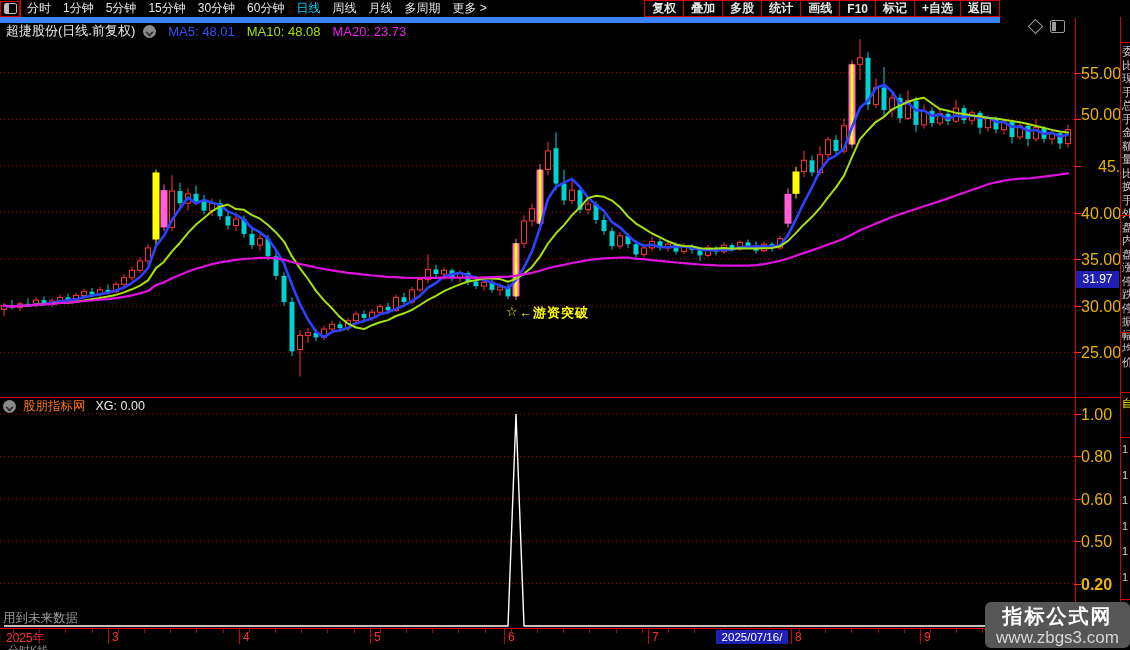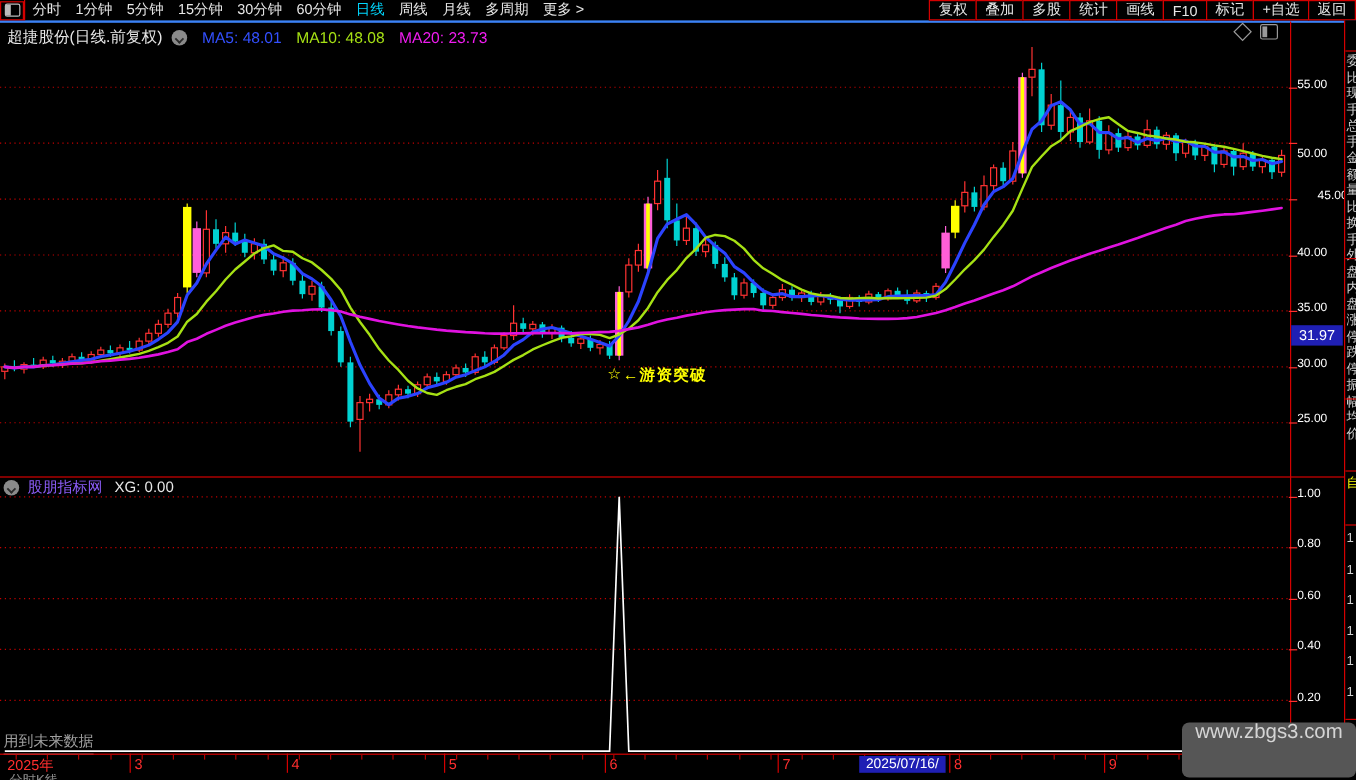--- a/index.html
+++ b/index.html
@@ -2,50 +2,50 @@
 <html><head>
 <meta charset="utf-8">
 <style>
   html,body{margin:0;padding:0;background:#000;width:1130px;height:650px;overflow:hidden;
     font-family:"Liberation Sans","DejaVu Sans",sans-serif;}
   .abs{position:absolute;}
   #stage{position:relative;width:1130px;height:650px;background:#000;}
   .hline{position:absolute;height:0;border-top:1px solid #d40000;}
   .vline{position:absolute;width:0;border-left:1px solid #d40000;}
   
-  #toolbar{position:absolute;left:0;top:0;width:1130px;height:17px;background:#000;border-bottom:2px solid #3b82f6;}
+  #toolbar{position:absolute;left:0;top:0;width:1000px;height:17px;background:#000;border-bottom:6px solid #3b82f6;}
   #tb-left{position:absolute;left:0;top:0;height:17px;display:flex;align-items:center;}
   .tb-iconbox{width:20px;height:16px;border:1px solid #d40000;display:flex;align-items:center;justify-content:center;box-sizing:border-box;}
   .pane-icon{width:11px;height:9px;border:1px solid #bbb;border-radius:2px;position:relative;}
   .pane-icon:before{content:"";position:absolute;left:0;top:0;width:4px;height:9px;background:#bbb;}
   .tb-sep{width:0;height:17px;border-left:1px solid #d40000;}
   .menu-item{color:#e6e6e6;font-size:12px;padding:0 6px;white-space:nowrap;cursor:default;}
   .menu-item.active{color:#00d8ff;}
   #tb-right{position:absolute;right:0;top:0;height:17px;display:flex;}
   .tb-btn{height:17px;box-sizing:border-box;border:1px solid #d40000;margin-left:-1px;color:#e6e6e6;
-    font-size:12px;display:flex;align-items:center;padding:4px 7px;white-space:nowrap;background:#000;}
+    font-size:12px;display:flex;align-items:center;padding:4px 7px;white-space:nowrap;background:#000;font-weight:bold;}
   
   #titlebar{position:absolute;left:0;top:21px;width:936px;height:20px;display:flex;align-items:center;}
   #stock-title{color:#e8e8e8;font-size:13px;margin-left:6px;}
   .chev-circle{width:13px;height:13px;border-radius:50%;background:#8a8a8a;margin-left:8px;position:relative;flex:none;}
   .chev-circle:before{content:"";position:absolute;left:3px;top:4px;width:5px;height:5px;
     border-right:2px solid #2b2b2b;border-bottom:2px solid #2b2b2b;transform:rotate(45deg) scale(.8);}
   .ma-label{font-size:13px;margin-left:12px;white-space:nowrap;}
   #corner-icons{position:absolute;left:1030px;top:20px;display:flex;align-items:center;gap:9px;}
   .diamond{width:9px;height:9px;border:1px solid #9a9a9a;transform:rotate(45deg);}
   .pane-icon2{width:13px;height:11px;border:1px solid #9a9a9a;border-radius:2px;position:relative;}
   .pane-icon2:before{content:"";position:absolute;left:1px;top:1px;width:4px;height:9px;background:#9a9a9a;}
   
-  .ax-label{position:absolute;color:#ffffff;font-size:10px;left:1081px;width:40px;}
+  .ax-label{position:absolute;color:#eab308;font-size:16px;left:1081px;width:40px;}
   .ax-tick{position:absolute;left:1074px;width:7px;height:0;border-top:1px solid #ff2e2e;}
   .price-tag{position:absolute;left:1076px;width:43px;height:17px;background:#1f1fb4;color:#fff;
     font-size:12px;line-height:17px;text-align:center;}
   
   #ind-header{position:absolute;left:0;top:399px;width:1075px;height:14px;display:flex;align-items:center;}
-  #ind-name{color:#8b5cf6;font-size:12.5px;margin-left:7px;}
+  #ind-name{color:#f97316;font-size:12.5px;margin-left:7px;}
   #ind-value{color:#e8e8e8;font-size:12.5px;margin-left:10px;}
   
   #date-axis{position:absolute;left:0;top:628px;width:1130px;height:16px;border-top:1px solid #d40000;border-bottom:1px solid #d40000;box-sizing:content-box;}
   .dx-label{position:absolute;top:630px;color:#ff2e2e;font-size:12px;white-space:nowrap;}
   .dx-tick{position:absolute;top:629px;width:0;height:4px;border-left:1px solid #b40000;}
   .dx-bound{position:absolute;top:628px;width:0;height:16px;border-left:1px solid #d40000;}
   .date-tag{position:absolute;top:630px;left:716px;width:72px;height:14px;background:#1f1fb4;color:#fff;
     font-size:11.5px;line-height:14px;text-align:center;}
   
   #warning{position:absolute;left:3px;top:610px;color:#9f9f9f;font-size:12.5px;border-bottom:1px solid #8f8f8f;padding-bottom:1px;}
@@ -418,43 +418,43 @@
       <line x1="0" y1="171.6" x2="1073" y2="171.6" stroke="#c40000" stroke-width="1" stroke-dasharray="1 3"></line>
       <polyline points="4,214 12,214 20,214 28,214 36,214 44,214 52,214 60,214 68,214 76,214 84,214 92,214 100,214 108,214 116,214 124,214 132,214 140,214 148,214 156,214 164,214 172,214 180,214 188,214 196,214 204,214 212,214 220,214 228,214 236,214 244,214 252,214 260,214 268,214 276,214 284,214 292,214 300,214 308,214 316,214 324,214 332,214 340,214 348,214 356,214 364,214 372,214 380,214 388,214 396,214 404,214 412,214 420,214 428,214 436,214 444,214 452,214 460,214 468,214 476,214 484,214 492,214 500,214 508,214 516,2 524,214 532,214 540,214 548,214 556,214 564,214 572,214 580,214 588,214 596,214 604,214 612,214 620,214 628,214 636,214 644,214 652,214 660,214 668,214 676,214 684,214 692,214 700,214 708,214 716,214 724,214 732,214 740,214 748,214 756,214 764,214 772,214 780,214 788,214 796,214 804,214 812,214 820,214 828,214 836,214 844,214 852,214 860,214 868,214 876,214 884,214 892,214 900,214 908,214 916,214 924,214 932,214 940,214 948,214 956,214 964,214 972,214 980,214 988,214 996,214 1004,214 1012,214 1020,214 1028,214 1036,214 1044,214 1052,214 1060,214 1068,214" fill="none" stroke="#ffffff" stroke-width="1.4"></polyline>
     </svg>
 
   <div class="vline" style="left:1075px;top:18px;height:626px;"></div>
 
   <div id="price-axis">
       <div class="ax-tick" style="top: 72.7px;"></div>
       <div class="ax-label" style="top: 64.7px;">55.00</div>
       <div class="ax-tick" style="top: 119.3px;"></div>
-      <div class="ax-label" style="top: 123px;">50.00</div>
+      <div class="ax-label" style="top: 106px;">50.00</div>
       <div class="ax-tick" style="top: 165.9px;"></div>
       <div class="ax-label" style="top: 157.9px; margin-left: 17px;">45.00</div>
       <div class="ax-tick" style="top: 212.5px;"></div>
       <div class="ax-label" style="top: 204.5px;">40.00</div>
       <div class="ax-tick" style="top: 259.1px;"></div>
       <div class="ax-label" style="top: 251.1px;">35.00</div>
       <div class="ax-tick" style="top: 305.7px;"></div>
       <div class="ax-label" style="top: 297.7px;">30.00</div>
       <div class="ax-tick" style="top: 352.3px;"></div>
       <div class="ax-label" style="top: 344.3px;">25.00</div>
     </div>
   <div id="xg-axis">
       <div class="ax-tick" style="top: 414px;"></div>
       <div class="ax-label" style="top: 406px;">1.00</div>
       <div class="ax-tick" style="top: 456.4px;"></div>
       <div class="ax-label" style="top: 448.4px;">0.80</div>
       <div class="ax-tick" style="top: 498.8px;"></div>
       <div class="ax-label" style="top: 490.8px;">0.60</div>
       <div class="ax-tick" style="top: 541.2px;"></div>
-      <div class="ax-label" style="top: 533.2px;">0.40</div>
+      <div class="ax-label" style="top: 533.2px;">0.50</div>
       <div class="ax-tick" style="top: 583.6px;"></div>
-      <div class="ax-label" style="top: 575.6px;">0.20</div>
+      <div class="ax-label" style="top: 575.6px; font-weight: bold;">0.20</div>
     </div>
   <div class="price-tag" style="top:271px;">31.97</div>
 
   <div id="warning">用到未来数据</div>
 
   <div id="date-axis"></div>
   <div class="dx-label" style="left:6px;">2025年</div>
   <div id="dx-months">
       <div class="dx-bound" style="left: 108px;"></div>
       <div class="dx-label" style="left: 112px;">3</div>
@@ -552,15 +552,16 @@
       <span class="sb-char" style="top: 380px; color: rgb(255, 255, 0);">自</span>
       <span class="sb-char" style="top: 426px;">1</span>
       <span class="sb-char" style="top: 451.5px;">1</span>
       <span class="sb-char" style="top: 477px;">1</span>
       <span class="sb-char" style="top: 502.5px;">1</span>
       <span class="sb-char" style="top: 528px;">1</span>
       <span class="sb-char" style="top: 553.5px;">1</span>
     </div>
 
   <div id="watermark">
+    <div id="wm1">指标公式网</div>
     <div id="wm2">www.zbgs3.com</div>
   </div>
 </div>
 
 </body></html>

